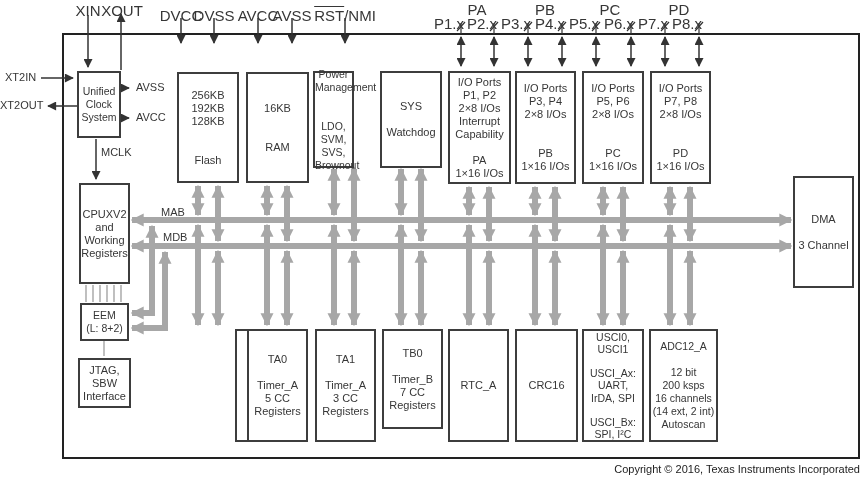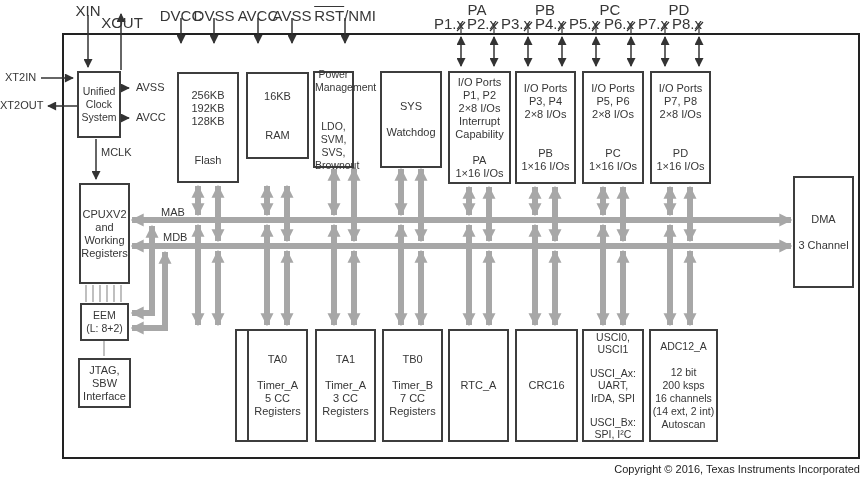--- a/index.html
+++ b/index.html
@@ -144,21 +144,21 @@
 System</div>
     </div>
   <div class="blk" style="left:177px;top:72px;width:62px;height:111px;">
       <div class="t">256KB
 192KB
 128KB
 
 
 Flash</div>
     </div>
-  <div class="blk" style="left:246px;top:72px;width:63px;height:87px;">
+  <div class="blk" style="left:246px;top:72px;width:63px;height:111px;">
       <div class="t">16KB
 
 
 RAM</div>
     </div>
   <div class="blk f10" style="left:313px;top:71px;width:41px;height:97px;">
       <div class="t">Power
 Management
 
 
@@ -238,21 +238,21 @@
 5 CC
 Registers</div>
     </div>
   <div class="blk" style="left:315px;top:329px;width:61px;height:113px;">
       <div class="t">TA1
 
 Timer_A
 3 CC
 Registers</div>
     </div>
-  <div class="blk" style="left:382px;top:329px;width:61px;height:113px;">
+  <div class="blk" style="left:382px;top:329px;width:61px;height:100px;">
       <div class="t">TB0
 
 Timer_B
 7 CC
 Registers</div>
     </div>
   <div class="blk" style="left:448px;top:329px;width:61px;height:113px;">
       <div class="t">RTC_A</div>
     </div>
   <div class="blk" style="left:515px;top:329px;width:63px;height:113px;">
@@ -273,21 +273,21 @@
       <div class="t">ADC12_A
 
 12 bit
 200 ksps
 16 channels
 (14 ext, 2 int)
 Autoscan</div>
     </div>
 
   <div class="pinlab" style="left:88px;top:2px;">XIN</div>
-  <div class="pinlab" style="left:122px;top:14px;text-align:center;">XOUT</div>
+  <div class="pinlab" style="left:122px;top:2px;text-align:center;">XOUT</div>
   <div class="pinlab" style="left:181px;top:7px;">DVCC</div>
   <div class="pinlab" style="left:214px;top:7px;">DVSS</div>
   <div class="pinlab" style="left:258px;top:7px;">AVCC</div>
   <div class="pinlab" style="left:292px;top:7px;">AVSS</div>
   <div class="pinlab" style="left:345px;top:7px;"><span class="ovl">RST</span><span>/NMI</span></div>
   <div class="pinlab" style="left:477px;top:1px;">PA</div>
   <div class="pinlab" style="left:545px;top:1px;">PB</div>
   <div class="pinlab" style="left:610px;top:1px;">PC</div>
   <div class="pinlab" style="left:679px;top:1px;">PD</div>
   <div class="pinlab" style="left:449px;top:15px;">P1.x</div>

